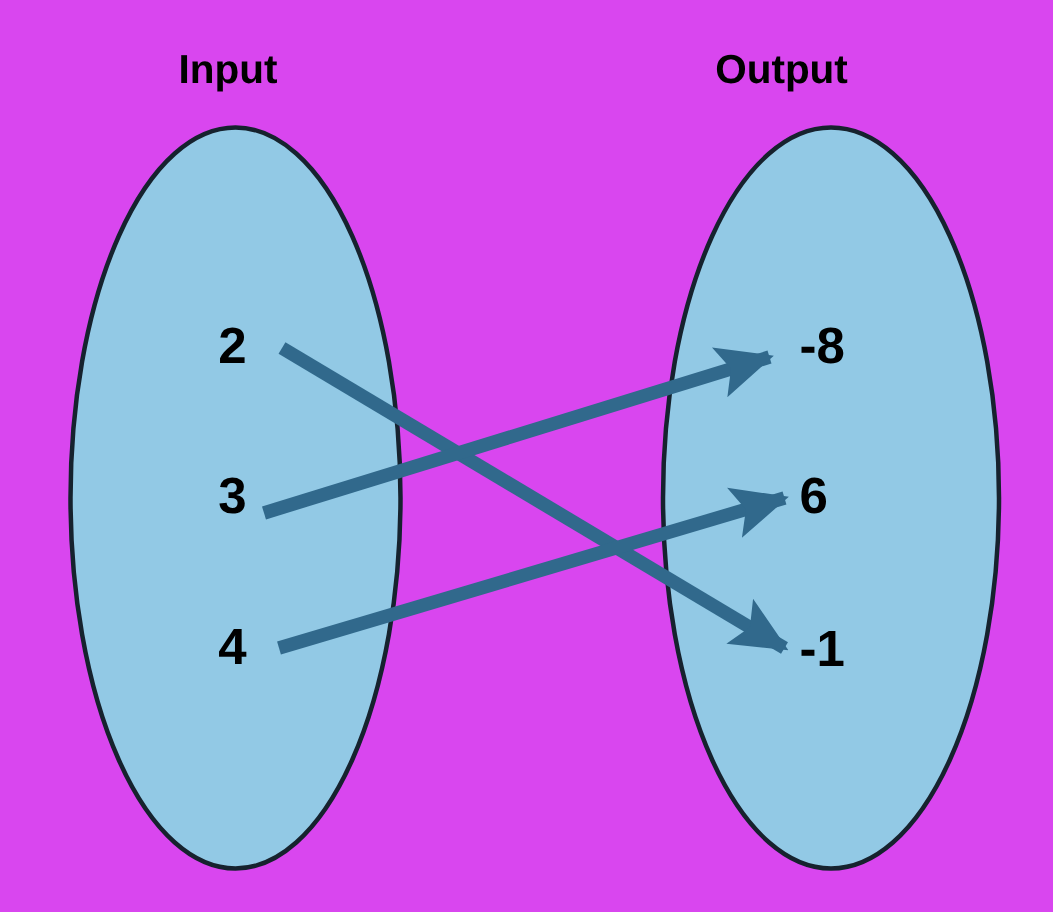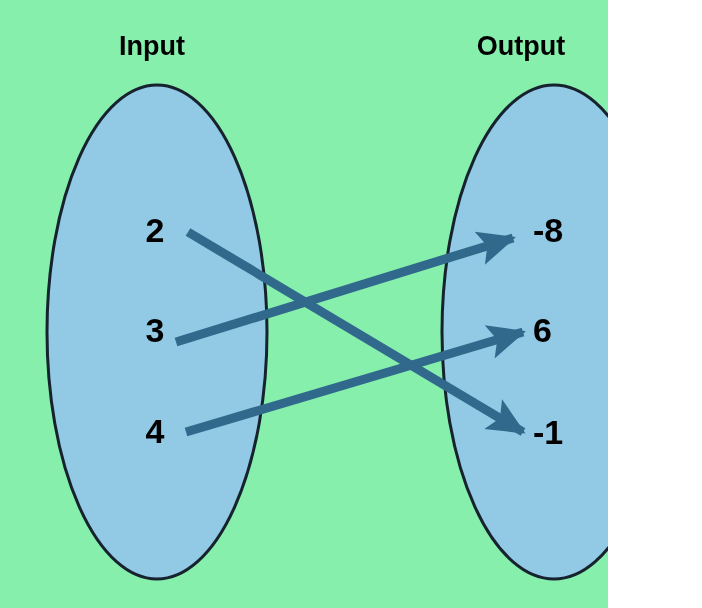--- a/index.html
+++ b/index.html
@@ -5,23 +5,23 @@
   html, body {
     margin: 0;
     padding: 0;
     background: #ffffff;
   }
   body {
     font-family: "Liberation Sans", sans-serif;
   }
   #stage {
     position: relative;
-    width: 608px;
+    width: 702px;
     height: 608px;
-    background: #86efac;
+    background: #d946ef;
     overflow: hidden;
   }
   #diagram-svg {
     position: absolute;
     top: 0;
     left: 0;
     width: 702px;
     height: 608px;
   }
   .set-label {

